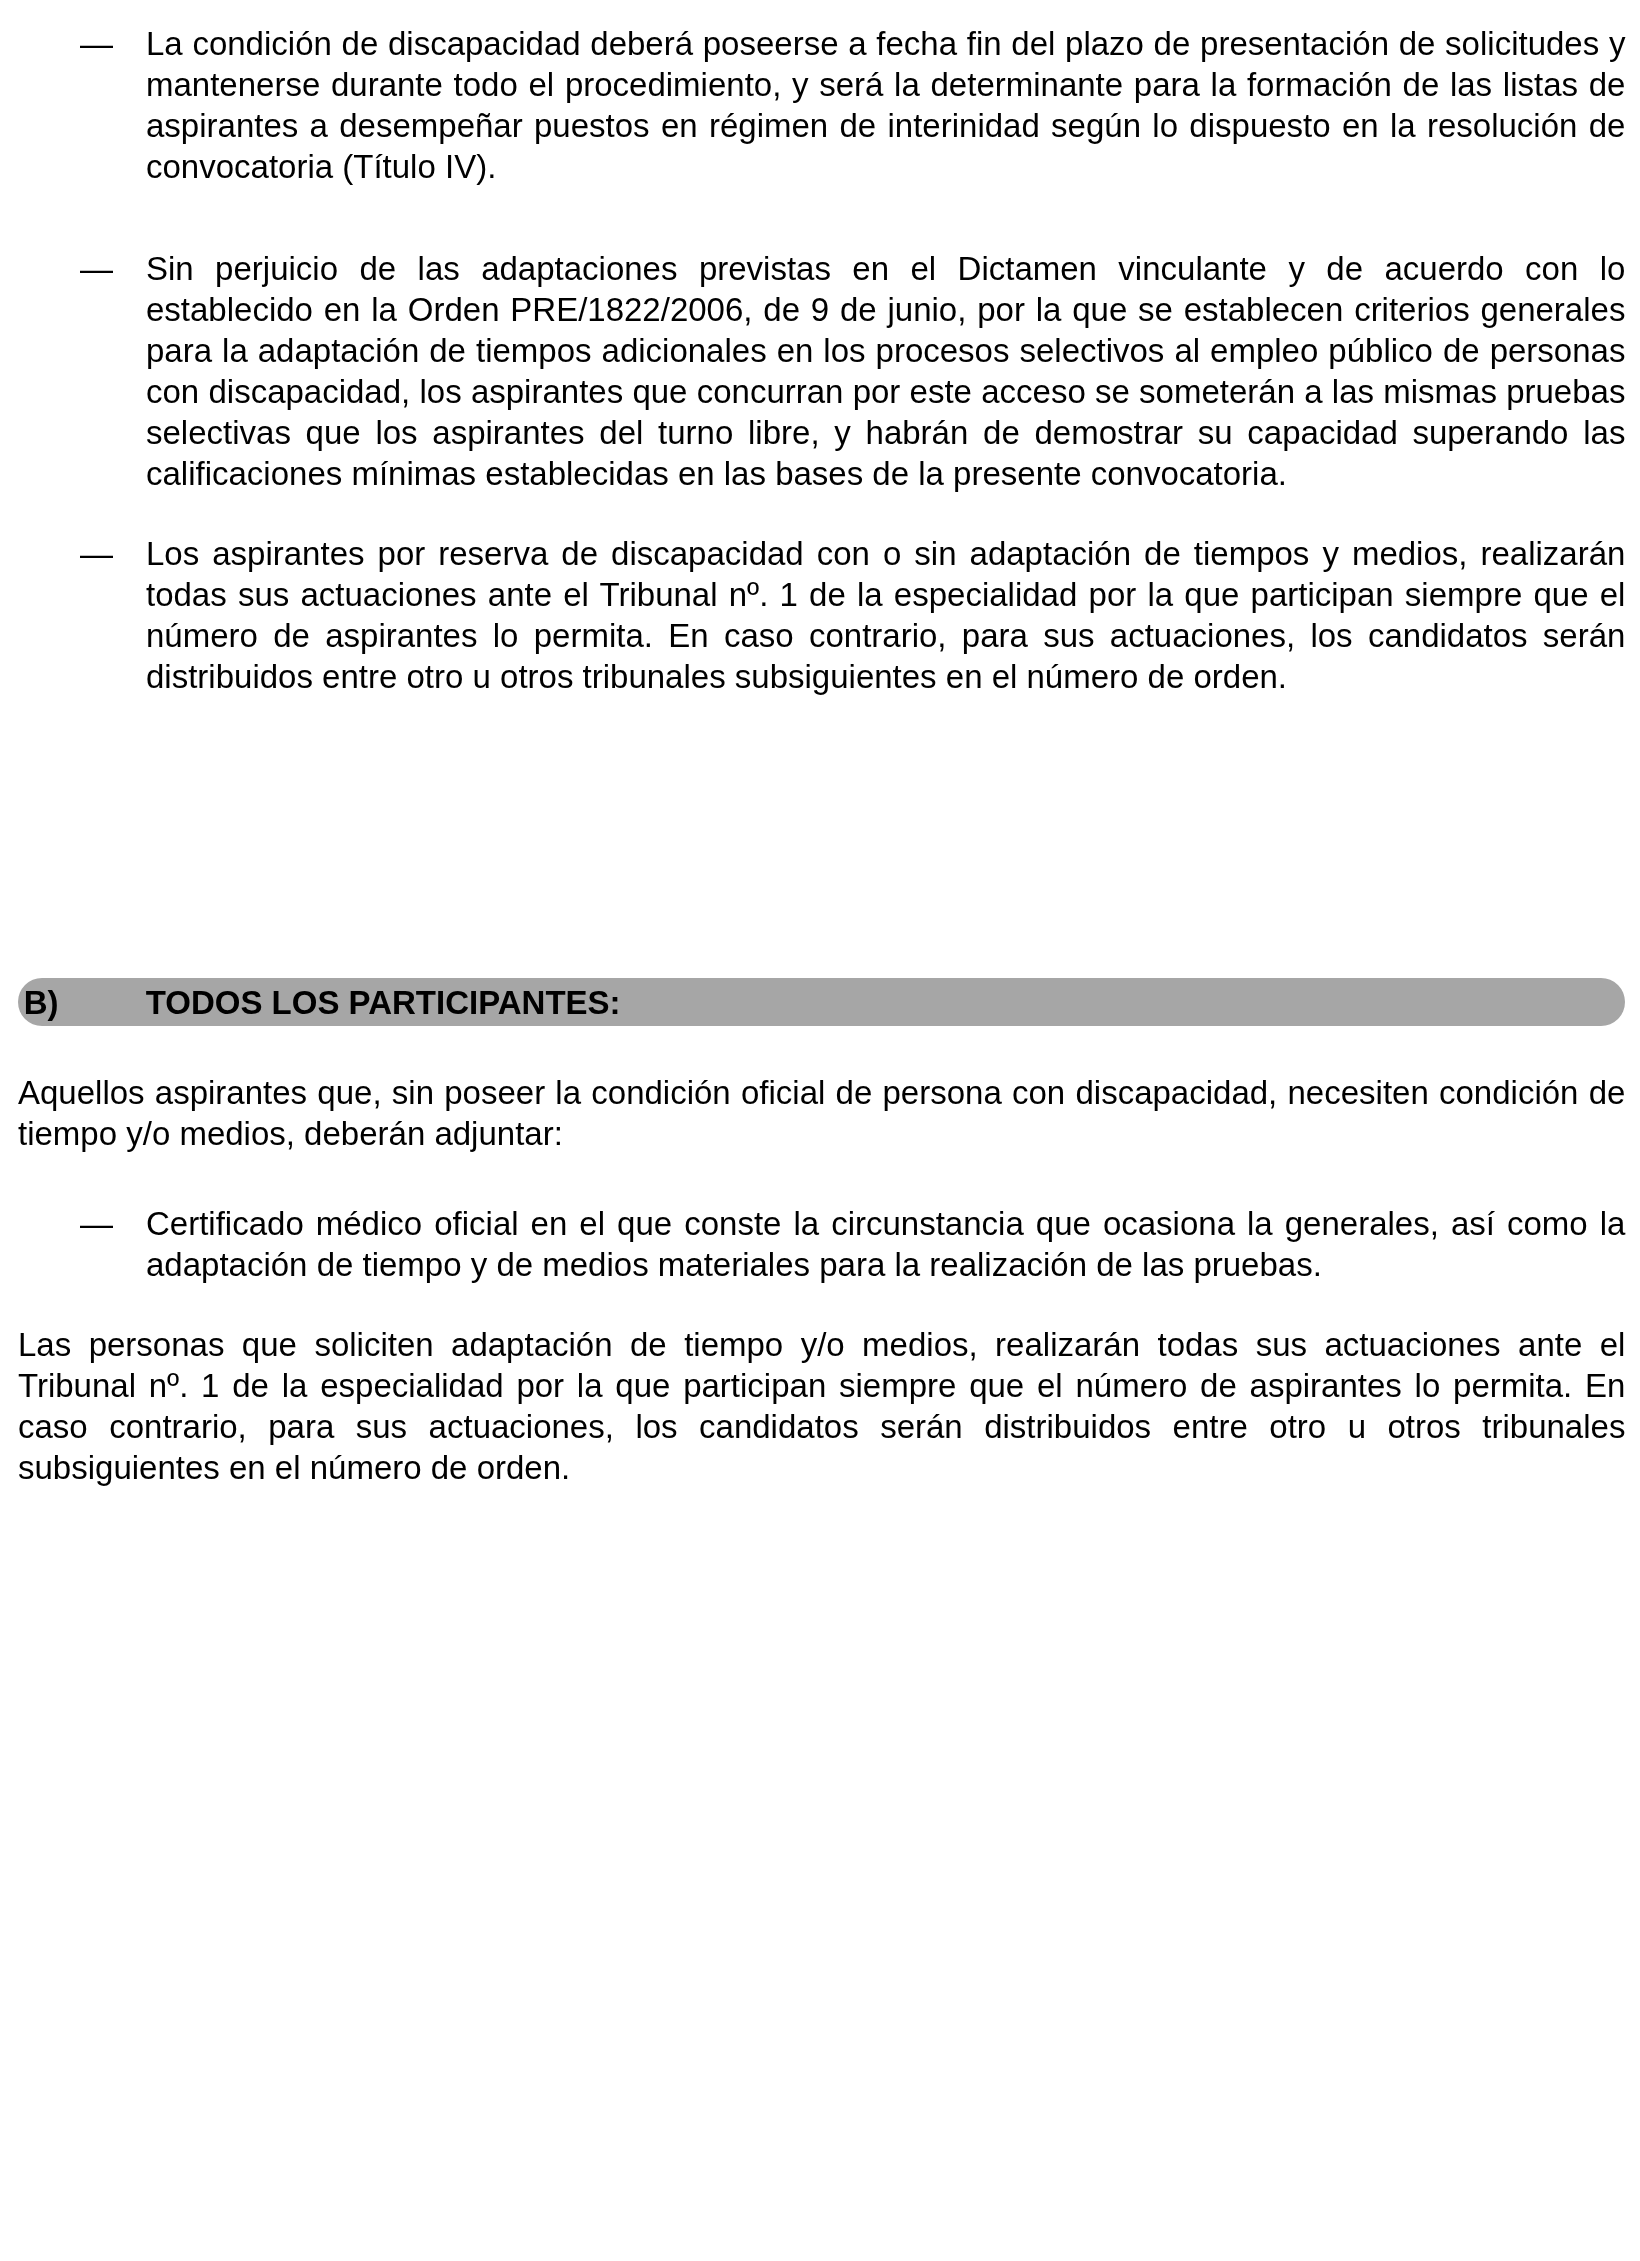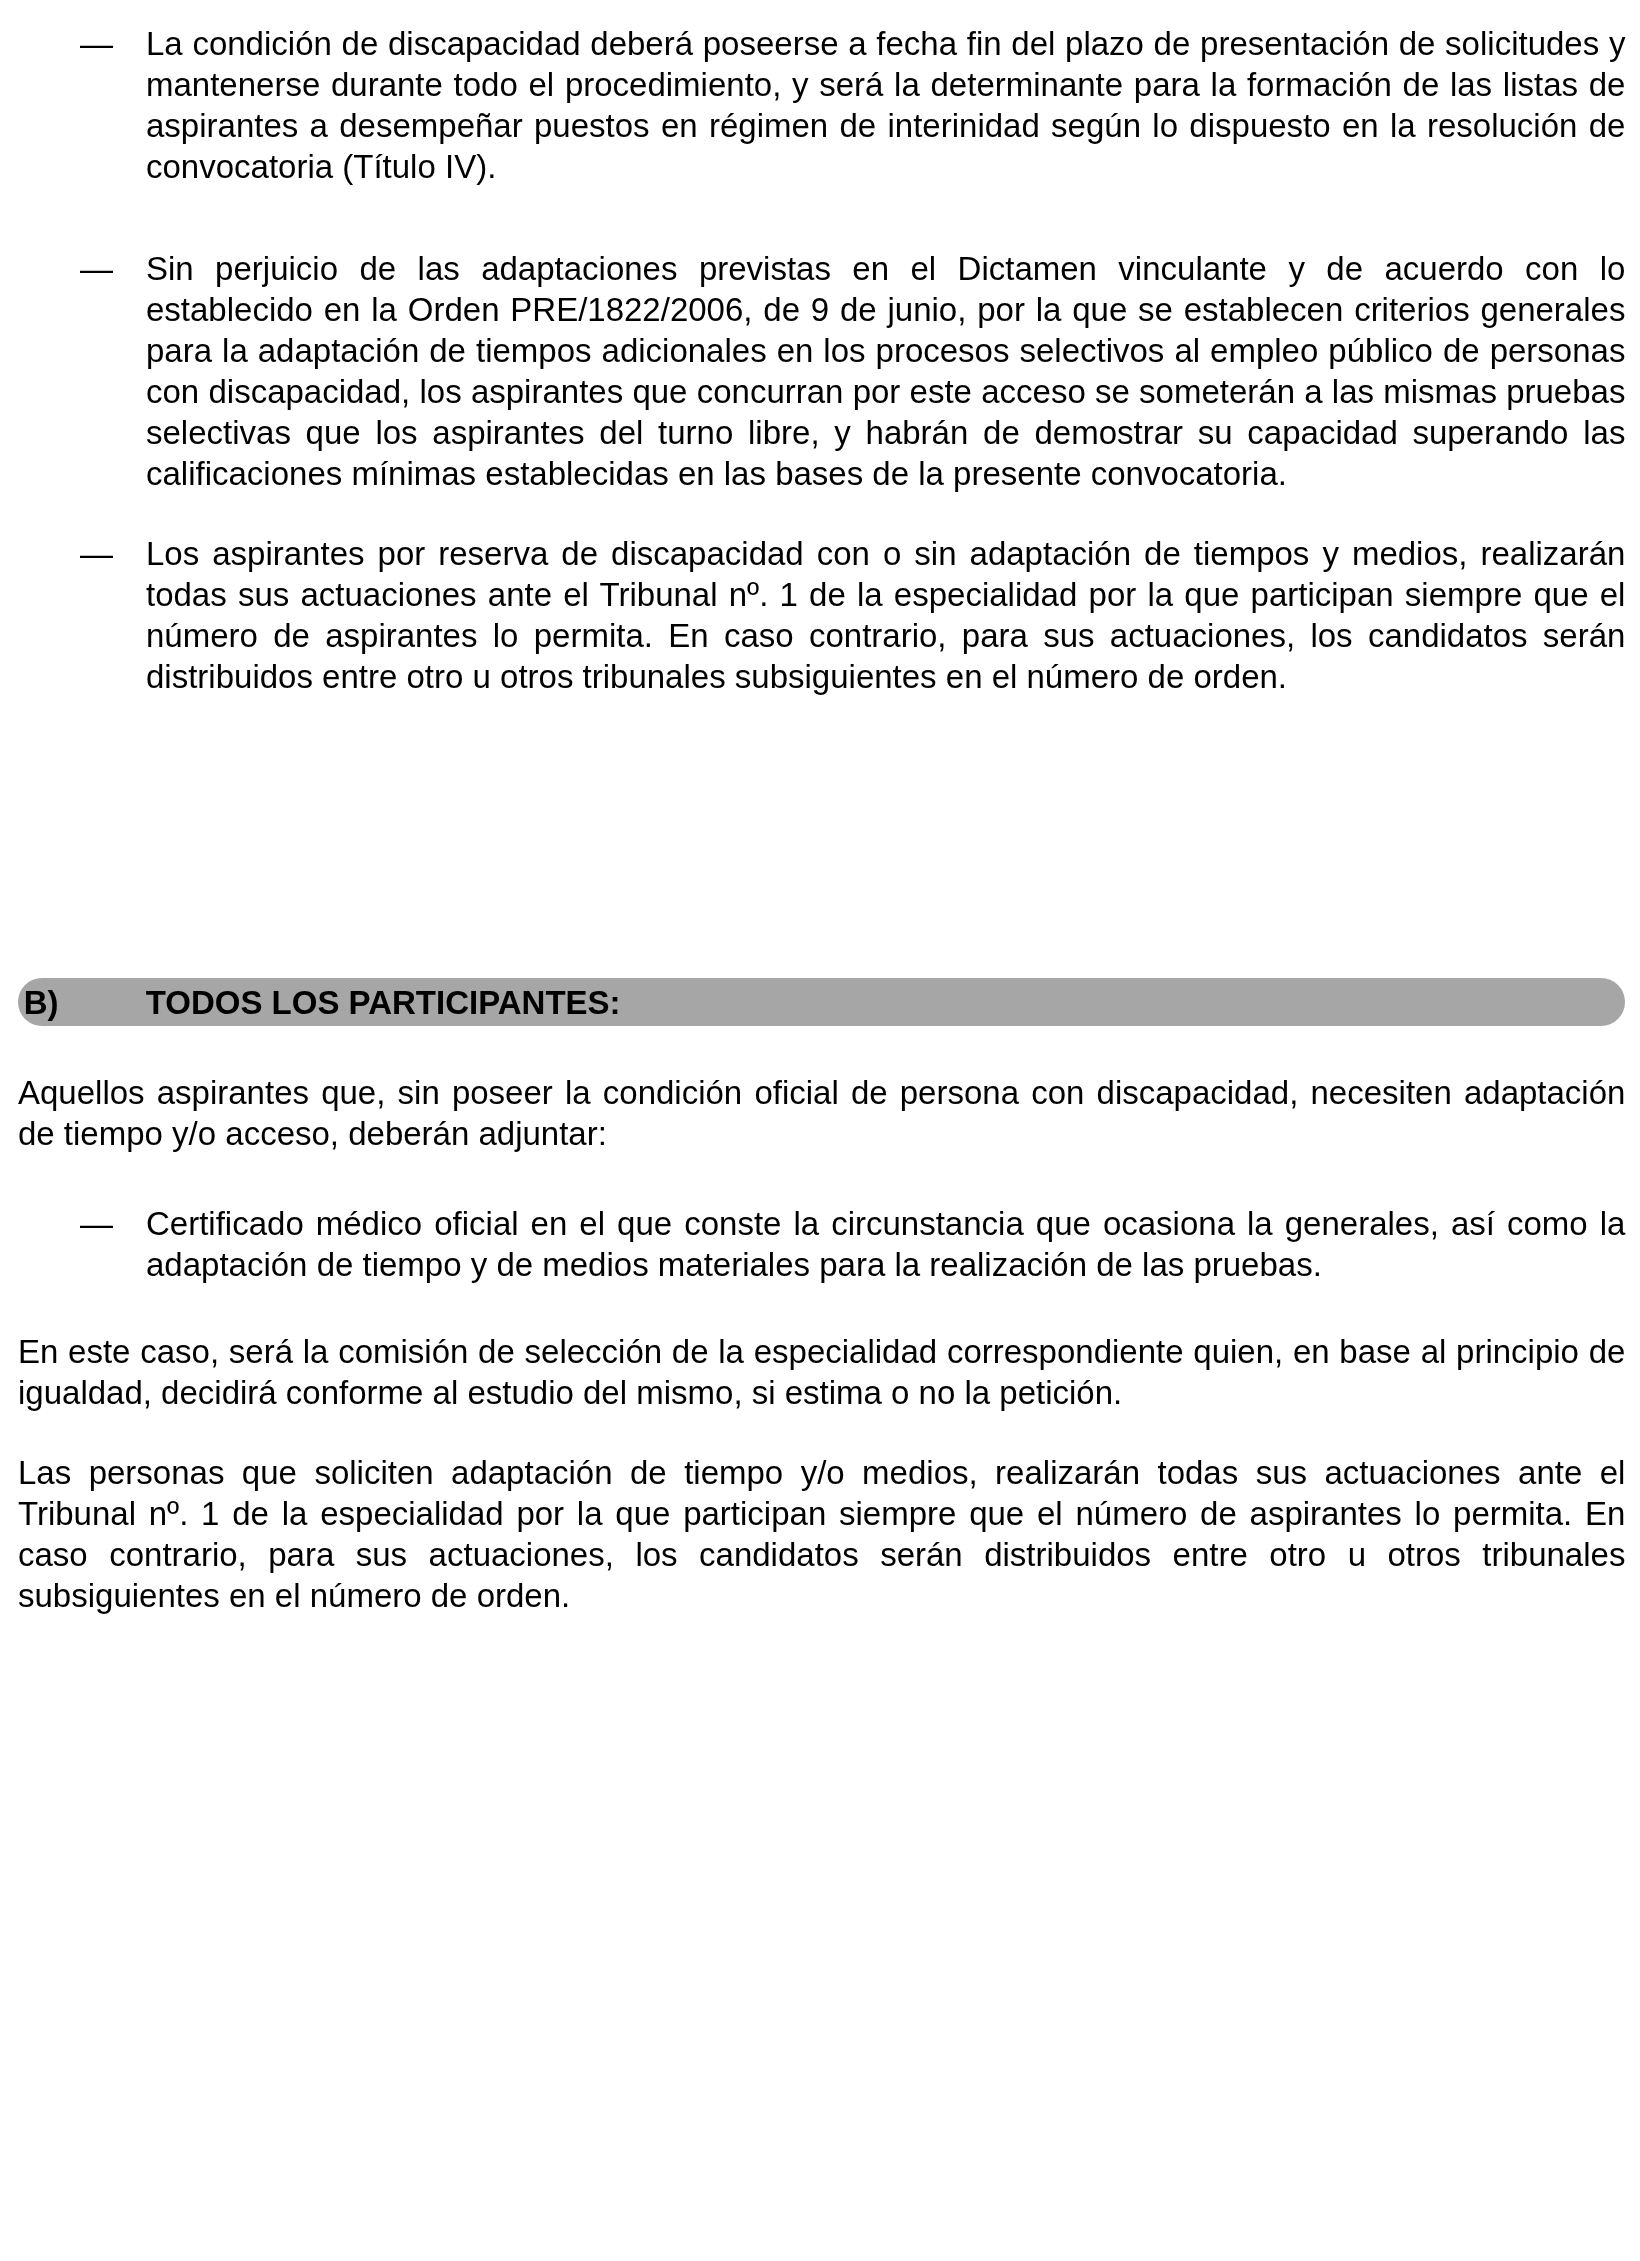--- a/index.html
+++ b/index.html
@@ -78,25 +78,24 @@
       <span class="btext">Los aspirantes por reserva de discapacidad con o sin adaptación de tiempos y medios, realizarán todas sus actuaciones ante el Tribunal nº. 1 de la especialidad por la que participan siempre que el número de aspirantes lo permita. En caso contrario, para sus actuaciones, los candidatos serán distribuidos entre otro u otros tribunales subsiguientes en el número de orden.</span>
     </div>
   </div>
 
   <div class="section-header" style="background: rgb(166, 166, 166);">
     <div class="hline1">
       <span class="hlabel">B)</span><span>TODOS LOS PARTICIPANTES:</span>
     </div>
   </div>
 
-  <div class="para mt56">Aquellos aspirantes que, sin poseer la condición oficial de persona con discapacidad, necesiten adaptación de tiempo y/o acceso, deberán adjuntar:</div>
+  <div class="para mt56">Aquellos aspirantes que, sin poseer la condición oficial de persona con discapacidad, necesiten condición de tiempo y/o medios, deberán adjuntar:</div>
 
   <div class="bullet-item mt60">
     <span class="marker">—</span>
     <span class="btext">Certificado médico oficial en el que conste la circunstancia que ocasiona la generales, así como la adaptación de tiempo y de medios materiales para la realización de las pruebas.</span>
   </div>
 
-  <div class="para mt56">En este caso, será la comisión de selección de la especialidad correspondiente quien, en base al principio de igualdad, decidirá conforme al estudio del mismo, si estima o no la petición.</div>
 
   <div class="para mt72">Las personas que soliciten adaptación de tiempo y/o medios, realizarán todas sus actuaciones ante el Tribunal nº. 1 de la especialidad por la que participan siempre que el número de aspirantes lo permita. En caso contrario, para sus actuaciones, los candidatos serán distribuidos entre otro u otros tribunales subsiguientes en el número de orden.</div>
 
 </div>
 
 
 </body></html>

